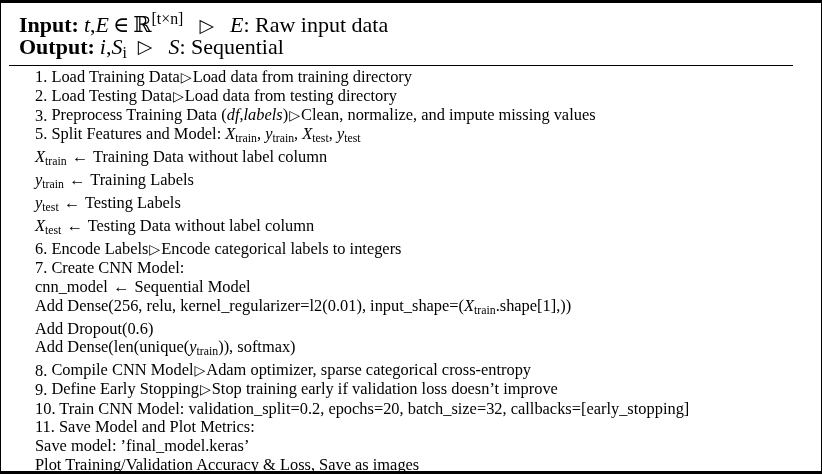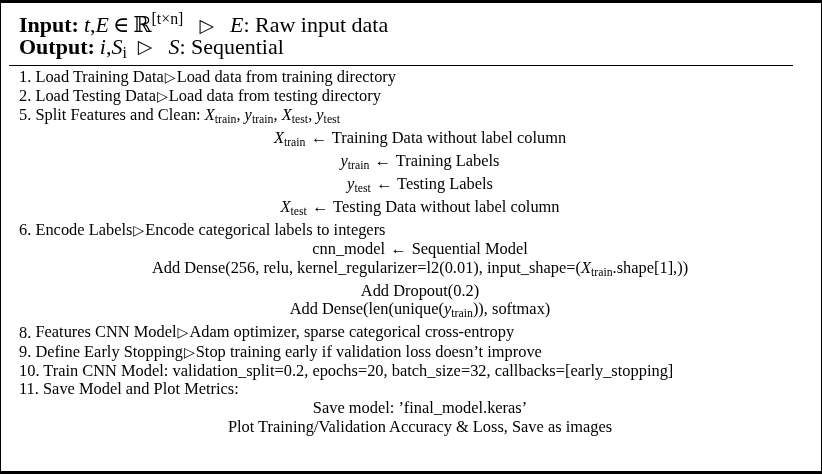--- a/index.html
+++ b/index.html
@@ -56,24 +56,23 @@
 
   
   .algo-body {
     padding: 2px 0 0 0;
     font-size: 16.4px;
     line-height: 18.85px;
   }
   .step {
     white-space: nowrap;
     display: block;
-    padding-left: 18px;
+    padding-left: 34px;
   }
   .step.lvl1 {
-    text-align: center;
   }
 
   .num {
     display: inline-block;
     min-width: 0;
   }
 
   
   .mi {
     font-style: italic;
@@ -118,31 +117,33 @@
       <span class="hdr-line">
         <span class="hdr-kw">Output:</span><span class="hdr-sp"></span><span class="mi">i</span><span class="mup">,</span><span class="mi">S</span><span class="sub mi">i</span><span class="hdr-gap-sm"></span><span class="tri">▷</span><span class="hdr-gap"></span><span class="mi">S</span><span class="mup">: Sequential</span>
       </span>
     </div>
 
     <div class="rule-header"></div>
 
     <div class="algo-body" id="algo-body">
         <span class="step"><span class="num">1.</span> <span>Load Training Data</span><span class="tri">▷</span><span>Load data from training directory</span></span>
         <span class="step"><span class="num">2.</span> <span>Load Testing Data</span><span class="tri">▷</span><span>Load data from testing directory</span></span>
-        <span class="step"><span class="num">5.</span> <span>Split Features and Clean:</span> <span><span class="mi">X</span><span class="sub">train</span>, <span class="mi">y</span><span class="sub">train</span>, <span class="mi">X</span><span class="sub">test</span>, <span class="mi">y</span><span class="sub">test</span></span></span>
+        <span class="step"><span class="num">3.</span> <span>Preprocess Training Data</span> <span>(<span class="mi">df</span>,<span class="mi">labels</span>)</span><span class="tri">▷</span><span>Clean, normalize, and impute missing values</span></span>
+        <span class="step"><span class="num">5.</span> <span>Split Features and Model:</span> <span><span class="mi">X</span><span class="sub">train</span>, <span class="mi">y</span><span class="sub">train</span>, <span class="mi">X</span><span class="sub">test</span>, <span class="mi">y</span><span class="sub">test</span></span></span>
         <span class="step lvl1"><span><span class="mi">X</span><span class="sub">train</span> <span class="arrow">←</span> Training Data without label column</span></span>
         <span class="step lvl1"><span><span class="mi">y</span><span class="sub">train</span> <span class="arrow">←</span> Training Labels</span></span>
         <span class="step lvl1"><span><span class="mi">y</span><span class="sub">test</span> <span class="arrow">←</span> Testing Labels</span></span>
         <span class="step lvl1"><span><span class="mi">X</span><span class="sub">test</span> <span class="arrow">←</span> Testing Data without label column</span></span>
         <span class="step"><span class="num">6.</span> <span>Encode Labels</span><span class="tri">▷</span><span>Encode categorical labels to integers</span></span>
+        <span class="step"><span class="num">7.</span> <span>Create CNN Model:</span></span>
         <span class="step lvl1"><span>cnn_model <span class="arrow">←</span> Sequential Model</span></span>
         <span class="step lvl1"><span>Add Dense(256, relu, kernel_regularizer=l2(0.01), input_shape=(<span class="mi">X</span><span class="sub">train</span>.shape[1],))</span></span>
-        <span class="step lvl1"><span>Add Dropout(0.2)</span></span>
+        <span class="step lvl1"><span>Add Dropout(0.6)</span></span>
         <span class="step lvl1"><span>Add Dense(len(unique(<span class="mi">y</span><span class="sub">train</span>)), softmax)</span></span>
-        <span class="step"><span class="num">8.</span> <span>Features CNN Model</span><span class="tri">▷</span><span>Adam optimizer, sparse categorical cross-entropy</span></span>
+        <span class="step"><span class="num">8.</span> <span>Compile CNN Model</span><span class="tri">▷</span><span>Adam optimizer, sparse categorical cross-entropy</span></span>
         <span class="step"><span class="num">9.</span> <span>Define Early Stopping</span><span class="tri">▷</span><span>Stop training early if validation loss doesn’t improve</span></span>
         <span class="step"><span class="num">10.</span> <span>Train CNN Model: validation_split=0.2, epochs=20, batch_size=32, callbacks=[early_stopping]</span></span>
         <span class="step"><span class="num">11.</span> <span>Save Model and Plot Metrics:</span></span>
         <span class="step lvl1"><span>Save model: ’final_model.keras’</span></span>
         <span class="step lvl1"><span>Plot Training/Validation Accuracy &amp; Loss, Save as images</span></span>
       </div>
 
   </div>
 </div>
 

